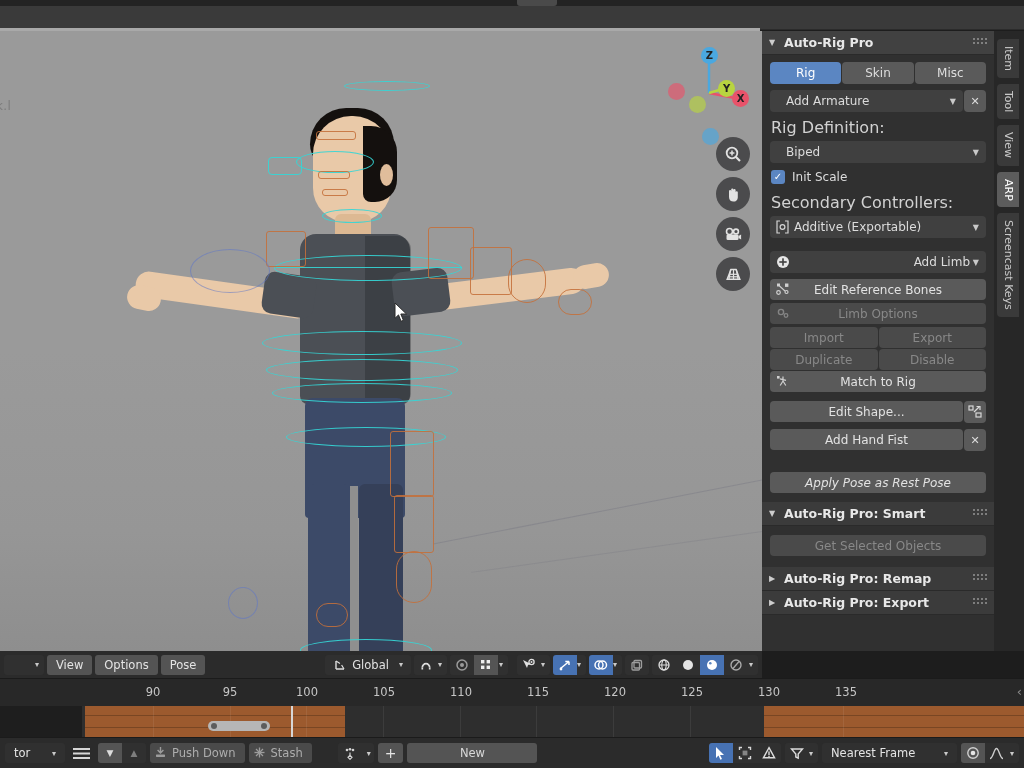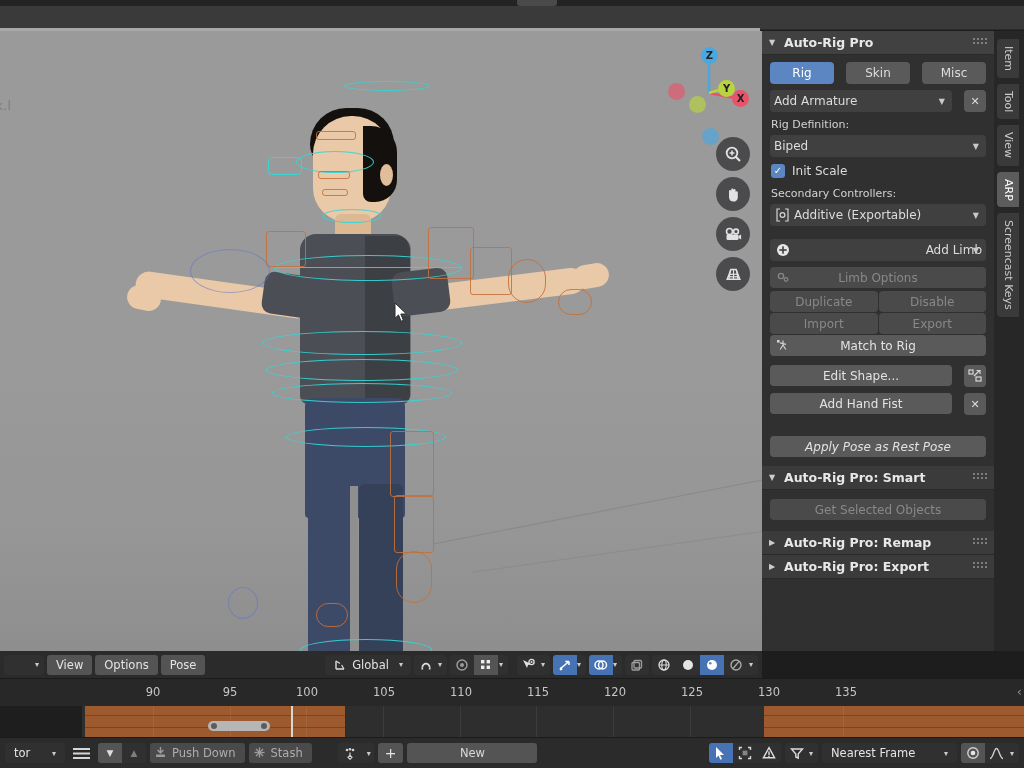--- a/index.html
+++ b/index.html
@@ -235,41 +235,41 @@
   }
   .panel-head {
     height: 24px; background: #414141; display: flex; align-items: center;
     padding: 0 7px; gap: 6px; border-bottom: 1px solid #2a2a2a;
   }
   .panel-head.sub { background: #3b3b3b; }
   .ph-title { font-size: 12.5px; color: #e8e8e8; font-weight: bold; }
   .tri { font-size: 8px; color: #cdcdcd; width: 9px; }
   .grip { margin-left: auto; width: 14px; height: 9px; opacity: .45; }
   .panel-body { padding: 7px 8px 9px 8px; }
-  .row { display: flex; gap: 12px; margin-bottom: 6px; }
+  .row { display: flex; gap: 1px; margin-bottom: 6px; }
   .seg {
     flex: 1; height: 22px; border-radius: 4px; background: #5a5a5a;
     color: #dedede; font-size: 12px; display: flex; align-items: center;
     justify-content: center;
   }
   .seg.active { background: #5b86c2; color: #fff; }
   .dd {
     flex: 1; height: 22px; border-radius: 4px; background: #404040;
     color: #dcdcdc; font-size: 12px; display: flex; align-items: center;
-    padding: 0 4px; position: relative;
+    padding: 0 16px; position: relative;
   }
   .dd .arrow {
     position: absolute; right: 7px; font-size: 8px; color: #c9c9c9;
   }
   .xbtn {
     width: 22px; height: 22px; border-radius: 4px; background: #5a5a5a;
     display: flex; align-items: center; justify-content: center;
     font-size: 11px; color: #dcdcdc;
   }
-  .lbl { font-size: 11px; color: #d2d2d2; margin: 3px 0 4px 1px; }
+  .lbl { font-size: 16px; color: #d2d2d2; margin: 3px 0 4px 1px; }
   .chk-row { display: flex; align-items: center; gap: 7px; margin: 7px 0 9px 1px; }
   .chk {
     width: 14px; height: 14px; border-radius: 3px; background: #5b86c2;
     display: flex; align-items: center; justify-content: center;
     color: #fff; font-size: 10px; line-height: 1;
   }
   .opbtn {
     height: 21px; border-radius: 4px; background: #5a5a5a; color: #e2e2e2;
     font-size: 12px; display: flex; align-items: center;
     justify-content: center; position: relative; margin-bottom: 2px;
@@ -745,36 +745,48 @@
               <rect x="6.2" y="3.3" width="1.6" height="7.4" fill="#404040"></rect>
               <rect x="3.3" y="6.2" width="7.4" height="1.6" fill="#404040"></rect>
             </svg>
           </span>
           <span>Add Limb</span>
           <span class="arrow">▼</span>
         </div>
       </div>
 
       <div class="opstack">
+        <div class="opbtn">
+          <span class="licon">
+            <svg width="14" height="14" viewBox="0 0 14 14">
+              <rect x="1" y="1.5" width="3" height="3" fill="#ddd"></rect>
+              <rect x="9" y="1.5" width="3.4" height="3.4" fill="#ddd"></rect>
+              <circle cx="2.5" cy="10.5" r="1.8" fill="none" stroke="#ddd" stroke-width="1.2"></circle>
+              <circle cx="10.5" cy="10" r="1.5" fill="none" stroke="#ddd" stroke-width="1.2"></circle>
+              <line x1="3.5" y1="4" x2="9" y2="9" stroke="#ddd" stroke-width="1.1"></line>
+            </svg>
+          </span>
+          <span>Edit Reference Bones</span>
+        </div>
         <div class="opbtn dis">
           <span class="licon">
             <svg width="14" height="14" viewBox="0 0 14 14">
               <circle cx="5" cy="6" r="2.6" fill="none" stroke="#8b8b8b" stroke-width="1.4"></circle>
               <circle cx="10" cy="9.5" r="1.8" fill="none" stroke="#8b8b8b" stroke-width="1.3"></circle>
             </svg>
           </span>
           <span>Limb Options</span>
         </div>
         <div class="op2">
+          <div class="opbtn dis">Import</div>
+          <div class="opbtn dis">Export</div>
+        </div>
+        <div class="op2">
           <div class="opbtn dis">Duplicate</div>
           <div class="opbtn dis">Disable</div>
-        </div>
-        <div class="op2">
-          <div class="opbtn dis">Import</div>
-          <div class="opbtn dis">Export</div>
         </div>
         <div class="opbtn">
           <span class="licon">
             <svg width="14" height="14" viewBox="0 0 14 14">
               <rect x="1" y="2" width="2.6" height="2.6" fill="#ddd"></rect>
               <path d="M7 2.5v4.5M7 7l-2.8 4.5M7 7l2.8 4.5M4 4.8l6 1.6" stroke="#ddd" stroke-width="1.2" fill="none"></path>
             </svg>
           </span>
           <span>Match to Rig</span>
         </div>

